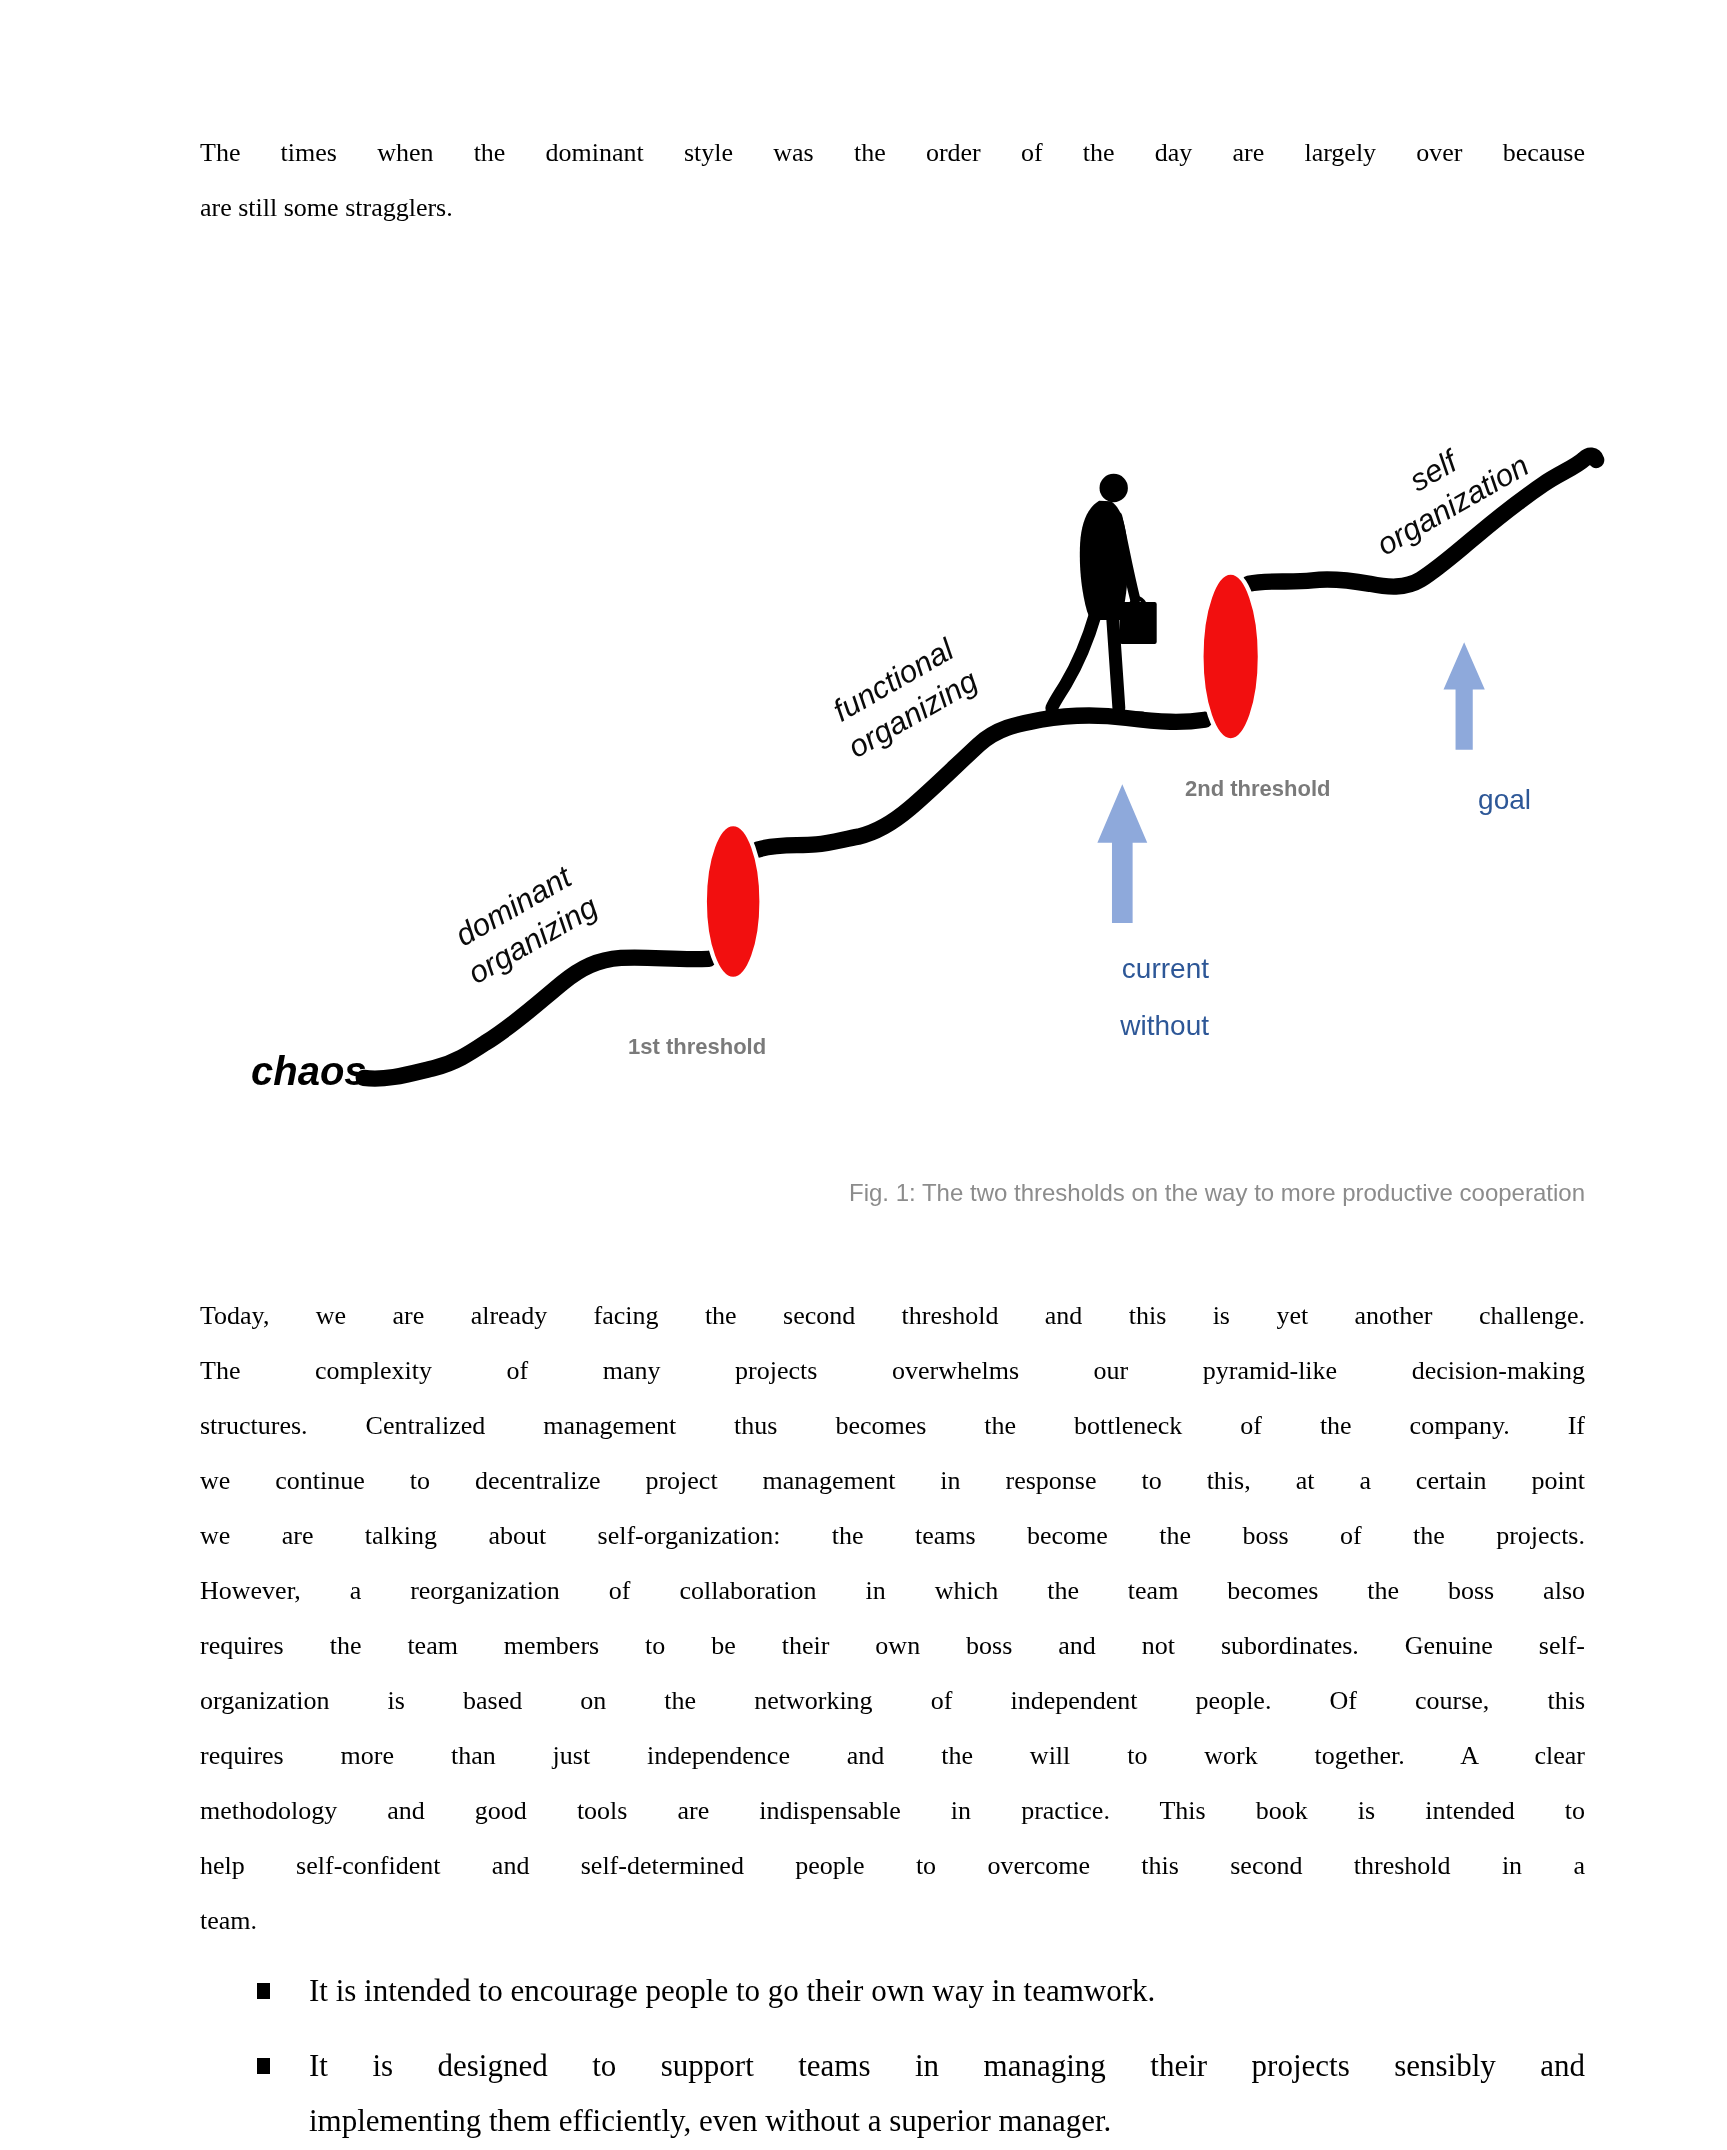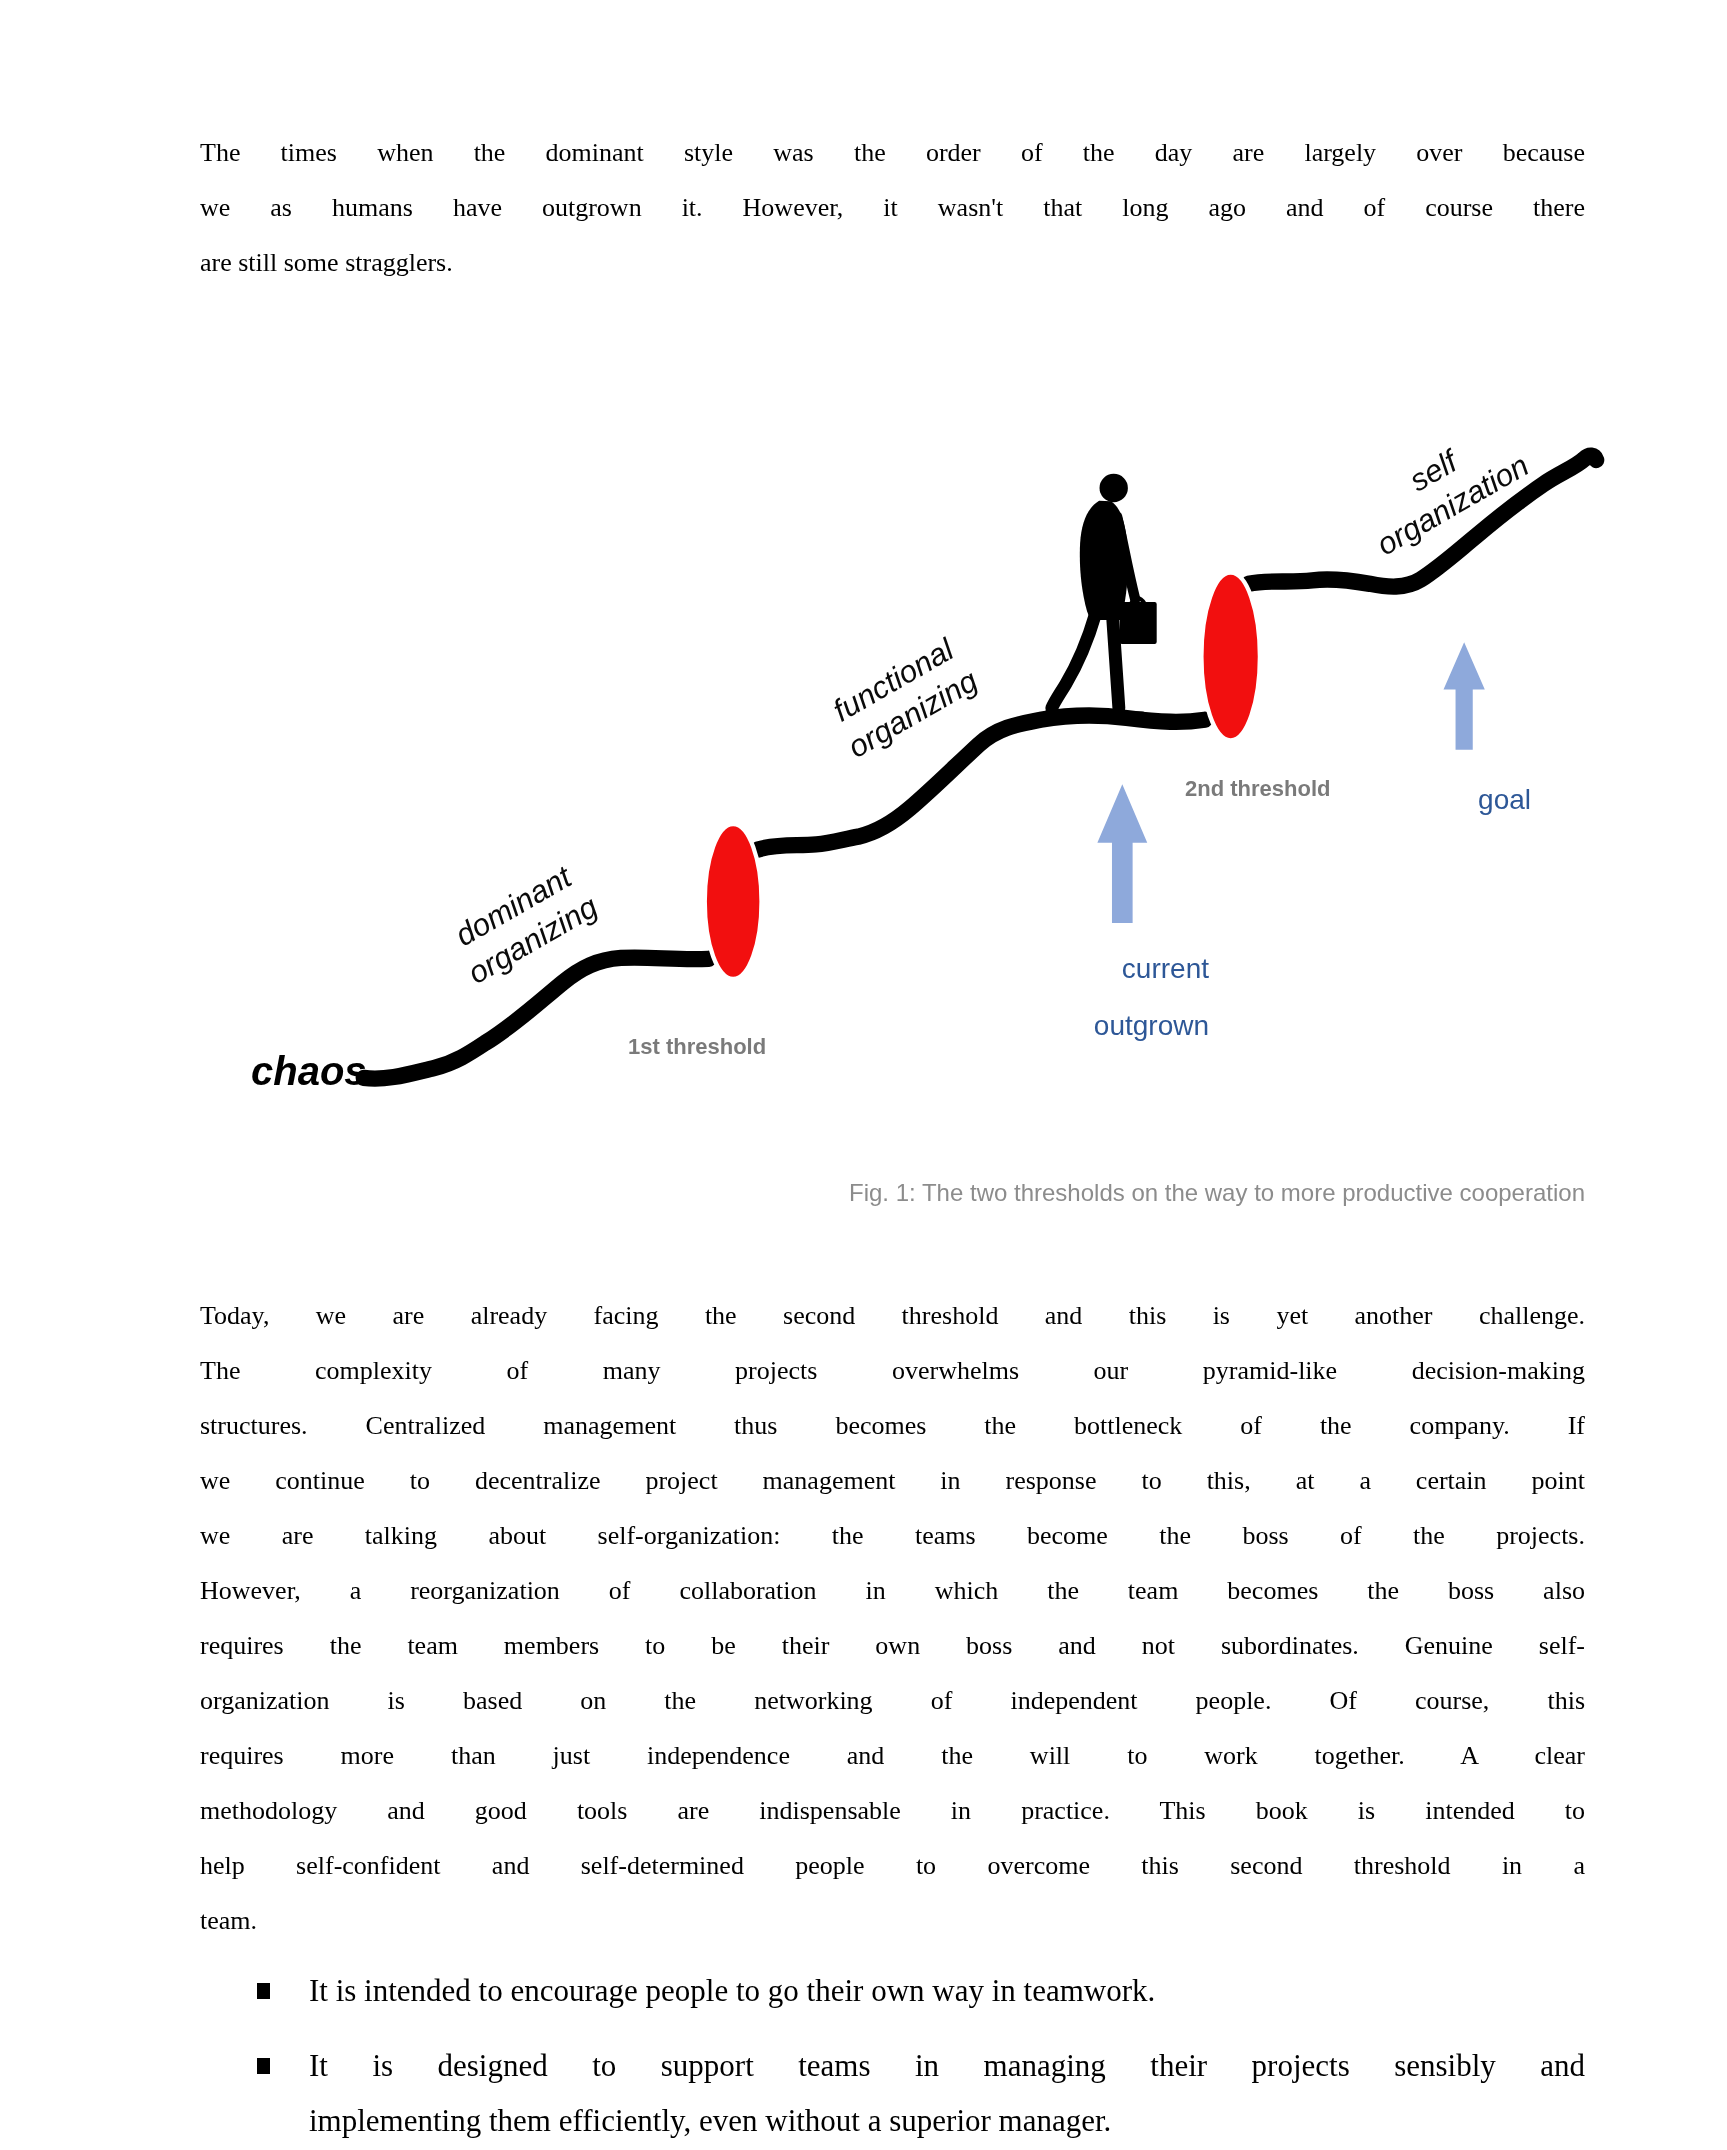--- a/index.html
+++ b/index.html
@@ -39,21 +39,20 @@
   svg .door{fill:var(--red);stroke:#fff;stroke-width:10;}
   svg .arrow{fill:var(--arrow-blue);}
   svg .person{fill:#000;stroke:none;}
   svg .limb{fill:none;stroke:#000;stroke-linecap:round;}
 </style>
 </head>
 <body>
 
 <div class="abs textblock" style="top:125px;">
   <div class="jline">The times when the dominant style was the order of the day are largely over because</div>
-  <div class="jline">we as humans have outgrown it. However, it wasn't that long ago and of course there</div>
   <div class="lline">are still some stragglers.</div>
 </div>
 
 <svg class="abs fig-svg" viewBox="500 950 3300 1750">
 
   <path class="path-line" d="M 846 2505 C 900 2512 955 2495 1010 2482 C 1058 2470 1092 2448 1128 2424
            C 1196 2382 1252 2330 1308 2284 C 1352 2248 1390 2230 1444 2226
            C 1510 2222 1575 2232 1648 2228"></path>
   <path class="path-line" d="M 1762 1974 C 1810 1960 1852 1966 1898 1962 C 1932 1960 1962 1950 1996 1944
            C 2040 1934 2076 1912 2116 1878 C 2170 1832 2224 1778 2276 1730
@@ -101,21 +100,21 @@
   <div>self</div>
   <div>organization</div>
 </div>
 
 <div class="abs figlabel threshold" style="left:628px;top:1034px;width:258px;">1st threshold</div>
 
 <div class="abs figlabel threshold" style="left:1185px;top:776px;">2nd threshold</div>
 
 <div class="abs figlabel bluelabel" style="left:1037px;top:940px;width:172px;">
   <div>current</div>
-  <div>outgrown</div>
+  <div>without</div>
 </div>
 
 <div class="abs figlabel bluelabel" style="left:1402px;top:771px;width:129px;">goal</div>
 
 <div class="abs caption" style="top:1179px;">Fig. 1: The two thresholds on the way to more productive cooperation</div>
 
 <div class="abs textblock" style="top:1288px;">
   <div class="jline">Today, we are already facing the second threshold and this is yet another challenge.</div>
   <div class="jline">The complexity of many projects overwhelms our pyramid-like decision-making</div>
   <div class="jline">structures. Centralized management thus becomes the bottleneck of the company. If</div>

